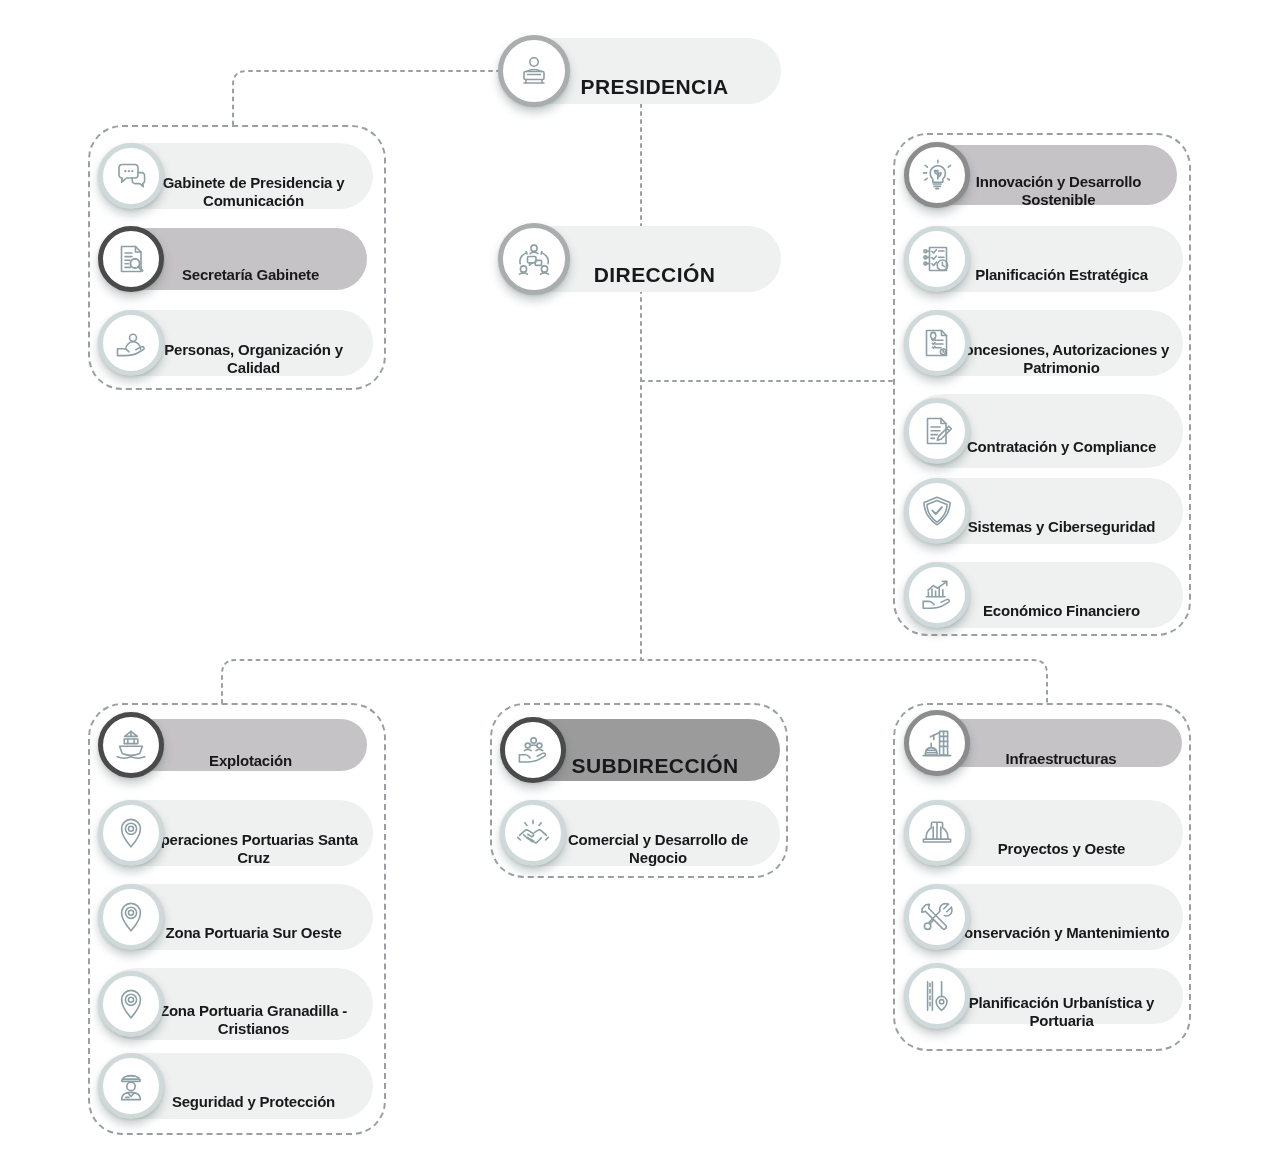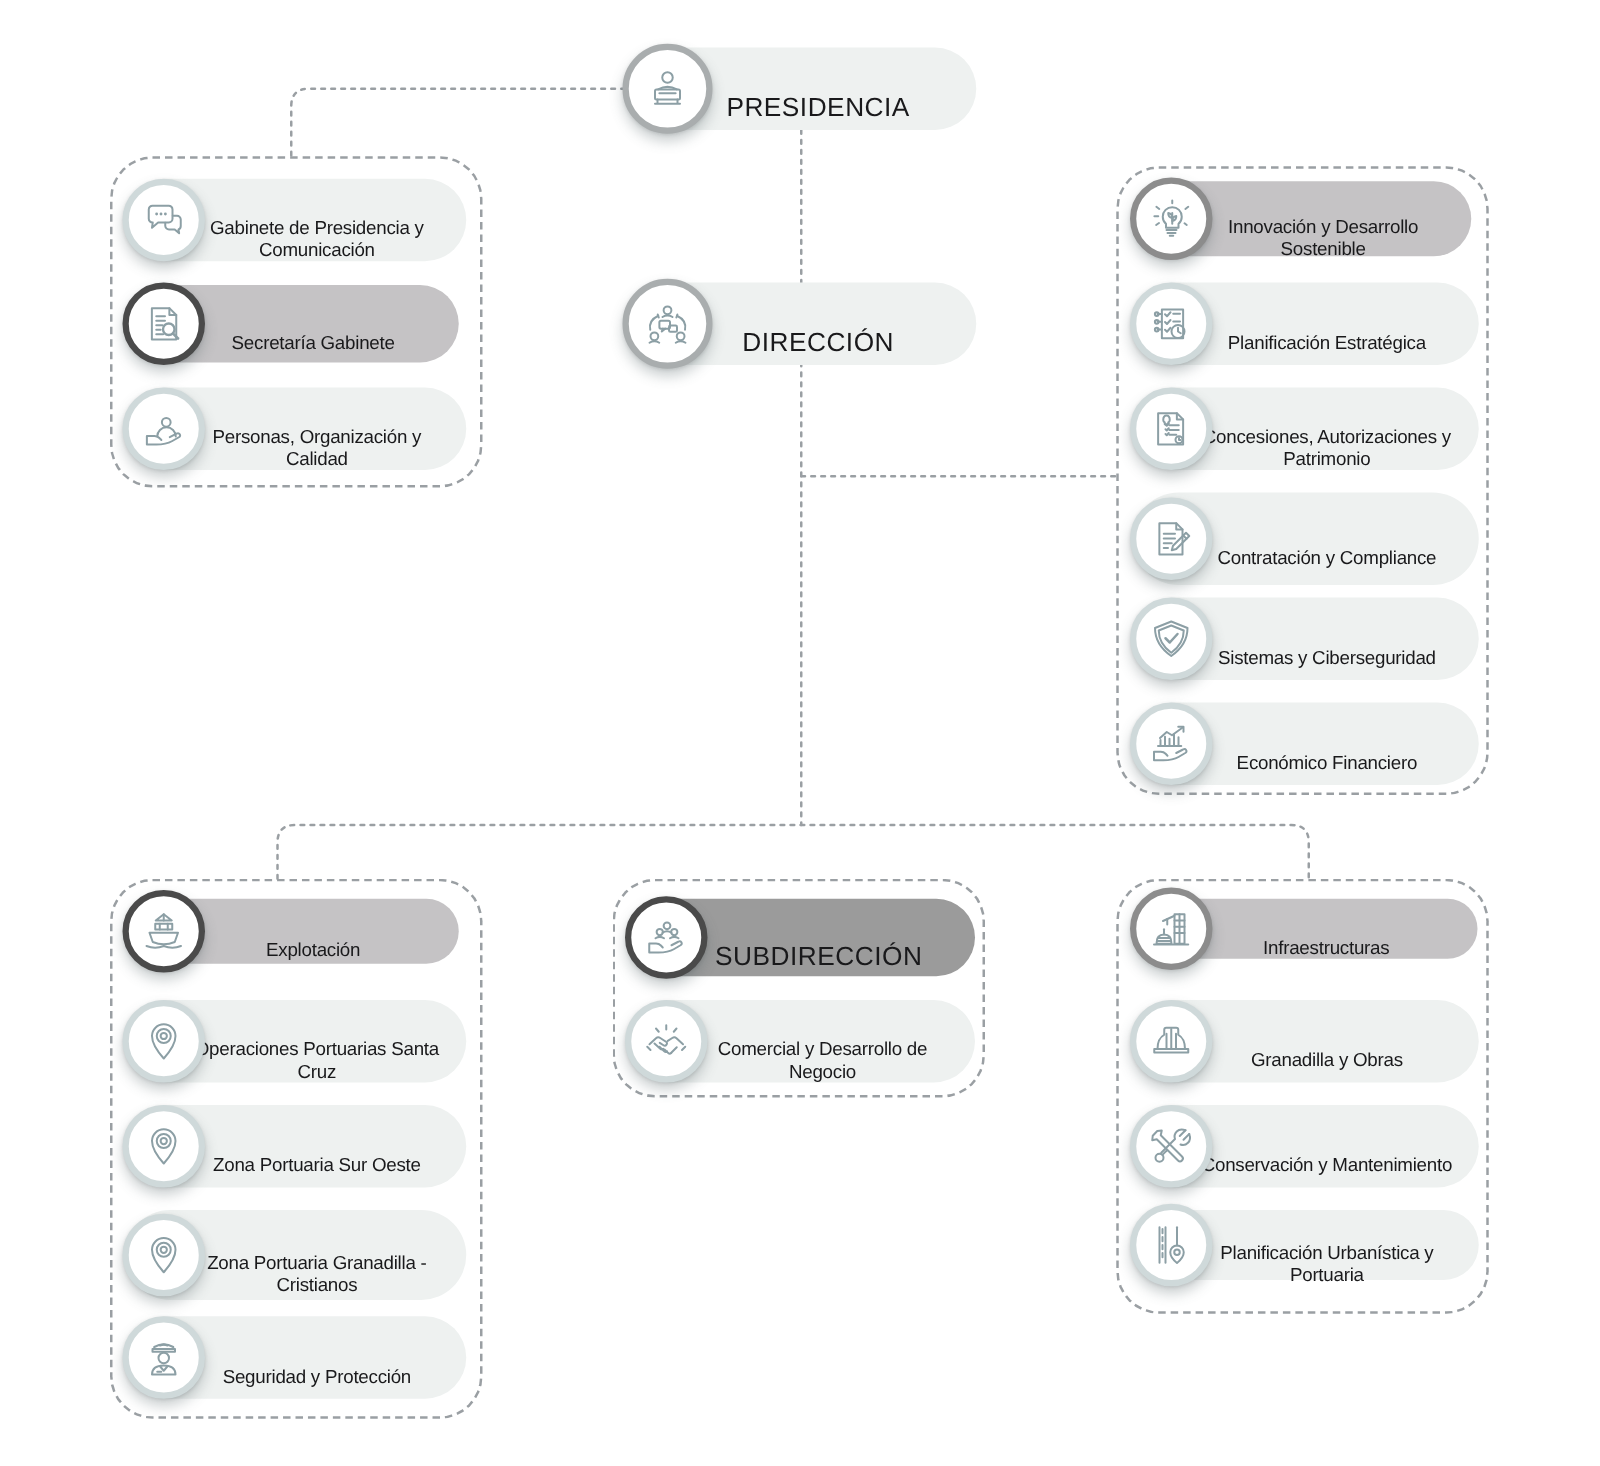--- a/index.html
+++ b/index.html
@@ -31,21 +31,21 @@
     align-items: center;
     border-radius: 40px;
     background: #eef1f0;
   }
   .pill.header { background: #c5c3c5; }
   .pill.header-dark { background: #9b9b9b; }
 
   .pill-label {
     flex: 1;
     text-align: center;
-    font-weight: normal;
+    font-weight: bold;
     color: #19191b;
     line-height: 1.18;
     letter-spacing: -0.2px;
     padding-left: 46px;
     padding-right: 12px;
     font-size: 15px;
     margin-top: 32px;
   }
   .pill.title-pill .pill-label {
     font-size: 21px;
@@ -380,21 +380,21 @@
 
   <div class="pill" style="left:906px;top:800px;width:277px;height:66px;">
     <span class="icon-disc">
       <svg width="36" height="36" viewBox="0 0 36 36">
         <path class="gl" d="M7 24.2 q0 -8.4 5.4 -11.4 l0 -4 q0 -1.6 1.6 -1.6 l8 0 q1.6 0 1.6 1.6 l0 4 q5.4 3 5.4 11.4 Z"></path>
         <path class="gl" d="M4.4 24.2 L31.6 24.2 L31.6 27 L4.4 27 Z"></path>
         <path class="gl" d="M14.2 12 L14.2 24.2 M21.8 12 L21.8 24.2"></path>
         <path class="gl" d="M18 8.2 L18 24.2"></path>
       </svg>
     </span>
-    <span class="pill-label">Granadilla y Obras</span>
+    <span class="pill-label">Proyectos y Oeste</span>
   </div>
 
   <div class="pill" style="left:906px;top:884px;width:277px;height:66px;">
     <span class="icon-disc">
       <svg width="36" height="36" viewBox="0 0 36 36">
         <path class="gl" d="M6.8 5.8 L10.4 5.4 L9.6 9.2 L26.6 26.2 q1.6 1.6 0 3.2 -1.6 1.6 -3.2 0 L6.4 12.4 L2.8 13.2 L3.2 9.6 Z"></path>
         <path class="gl" d="M29.4 5.2 L24.8 9.8 M32.4 8.2 L27.8 12.8"></path>
         <path class="gl" d="M29.4 5.2 q-4.4 -1.6 -7 1 -2.6 2.6 -1.4 6 L10 23.2"></path>
         <path class="gl" d="M32.4 8.2 q1.6 4.4 -1 7 -2.6 2.6 -6 1.4"></path>
         <circle class="gl" cx="8.6" cy="27.2" r="3.2"></circle>

